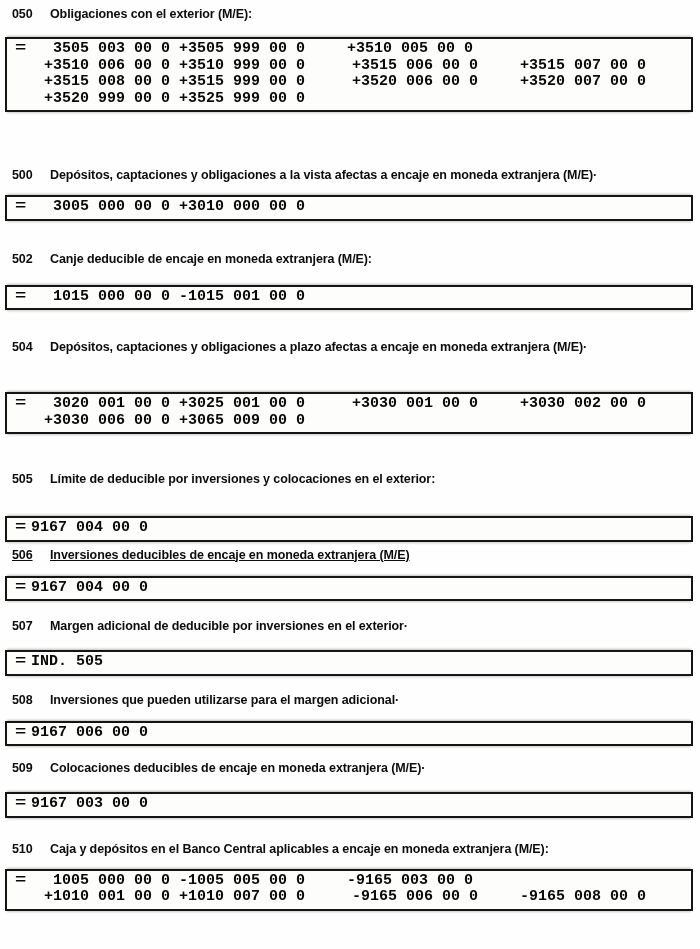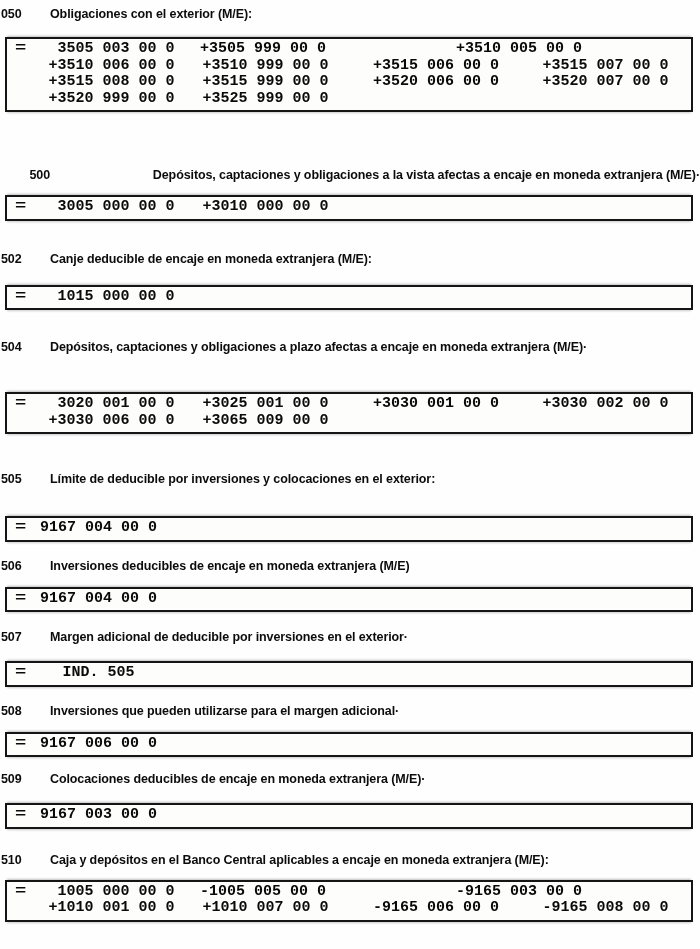--- a/index.html
+++ b/index.html
@@ -21,21 +21,21 @@
     display: flex;
     font-weight: bold;
     font-size: 12.5px;
     line-height: 15px;
     letter-spacing: -0.1px;
     color: #0c0c0c;
   }
   .heading .num {
     flex: 0 0 auto;
     width: 50px;
-    padding-left: 1px;
+    padding-left: 12px;
     box-sizing: border-box;
   }
   .heading .title { flex: 1; }
   .box {
     position: relative;
     margin-left: 5px;
     width: 688px;
     box-sizing: border-box;
     border: 2px solid #151515;
     padding: 2px 0 3px 0;
@@ -53,32 +53,32 @@
     top: 2px;
     transform: scaleX(1.25);
     transform-origin: left center;
   }
   .row {
     display: flex;
     white-space: pre;
     padding-left: 37px;
   }
   .box.narrow .row { padding-left: 24px; font-family: Liberation Mono, monospace; }
-  .term { flex: 0 0 auto; text-align: center; }
+  .term { flex: 0 0 auto; }
   .t1 { width: 135px; }
   .t2 { width: 173px; }
   .t3 { width: 168px; }
   .t4 { flex: 1 1 auto; }
   
   .sec-050 .box     { margin-top: 15px; }
-  .sec-500 .heading { margin-top: 56px; text-align: right; } .sec-500 .box { margin-top: 12px; }
+  .sec-500 .heading { margin-top: 56px; } .sec-500 .box { margin-top: 12px; }
   .sec-502 .heading { margin-top: 31px; } .sec-502 .box { margin-top: 18px; }
   .sec-504 .heading { margin-top: 30px; } .sec-504 .box { margin-top: 37px; }
   .sec-505 .heading { margin-top: 38px; } .sec-505 .box { margin-top: 29px; }
-  .sec-506 .heading { margin-top: 17px; } .sec-506 .box { margin-top: 13px; }
+  .sec-506 .heading { margin-top: 6px; text-decoration: underline; } .sec-506 .box { margin-top: 13px; }
   .sec-507 .heading { margin-top: 18px; } .sec-507 .box { margin-top: 16px; }
   .sec-508 .heading { margin-top: 17px; } .sec-508 .box { margin-top: 13px; }
   .sec-509 .heading { margin-top: 15px; } .sec-509 .box { margin-top: 16px; }
   .sec-510 .heading { margin-top: 24px; } .sec-510 .box { margin-top: 12px; }
 </style>
 </head>
 <body>
 
 <div class="page">
 
@@ -129,20 +129,21 @@
 
   <section class="sec sec-502">
     <div class="heading">
       <span class="num">502</span>
       <span class="title">Canje deducible de encaje en moneda extranjera (M/E):</span>
     </div>
     <div class="box">
       <span class="eq">=</span>
       <div class="row">
         <span class="term t1"> 1015 000 00 0</span>
+        <span class="term t2">-1015 001 00 0</span>
       </div>
     </div>
   </section>
 
   <section class="sec sec-504">
     <div class="heading">
       <span class="num">504</span>
       <span class="title">Depósitos, captaciones y obligaciones a plazo afectas a encaje en moneda extranjera (M/E)·</span>
     </div>
     <div class="box">

